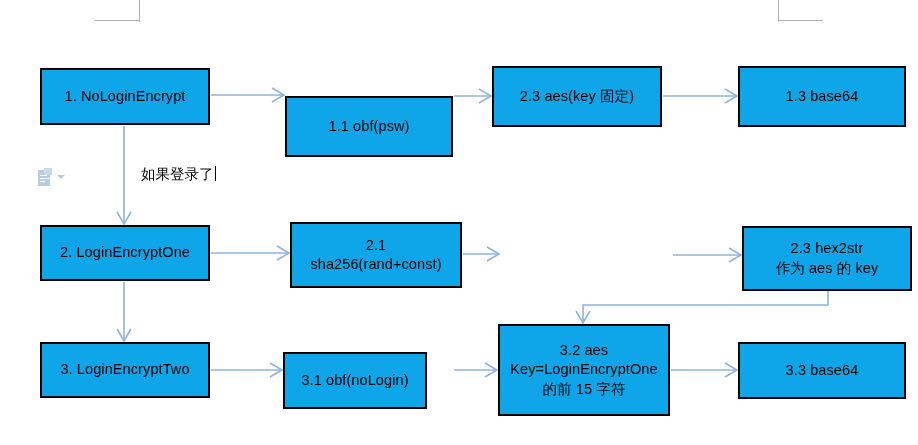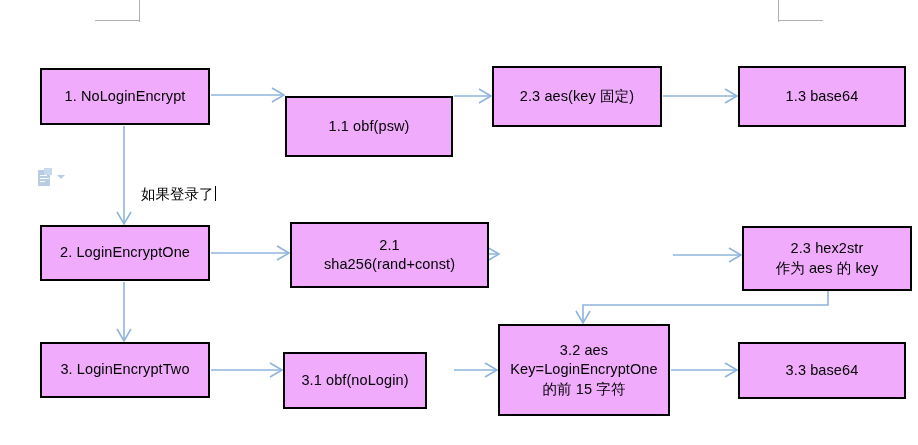--- a/index.html
+++ b/index.html
@@ -12,21 +12,21 @@
 
   
   .corner{position:absolute;}
   .corner i{position:absolute;background:#b0b0b0;display:block;}
 
   
   .node{
     position:absolute;
     box-sizing:border-box;
     border:2.5px solid #000000;
-    background:#f0abfc;
+    background:#0ea5e9;
     display:flex;align-items:center;justify-content:center;
     text-align:center;
     line-height:1.32;
     font-size:14.5px;
     letter-spacing:.1px;
     padding:2px 4px;
     z-index:3;
   }
   .node .lbl{display:block;width:100%;white-space:pre-line;}
 
@@ -156,21 +156,21 @@
   </div>
 
   <div class="node" style="left:738px;top:66px;width:168px;height:61px;">
     <span class="lbl">1.3 base64</span>
   </div>
 
   <div class="node" style="left:40px;top:225px;width:170px;height:56px;">
     <span class="lbl">2.  LoginEncryptOne</span>
   </div>
 
-  <div class="node" style="left:290px;top:222px;width:199px;height:66px;">
+  <div class="node" style="left:290px;top:222px;width:172px;height:66px;">
     <span class="lbl">2.1
 sha256(rand+const)</span>
   </div>
 
 
   <div class="node" style="left:742px;top:226px;width:170px;height:65px;">
     <span class="lbl">2.3 hex2str
 作为 aes 的 key</span>
   </div>
 
@@ -184,21 +184,21 @@
 
   <div class="node" style="left:498px;top:324px;width:172px;height:92px;">
     <span class="lbl">3.2 aes
 Key=LoginEncryptOne 的前 15 字符</span>
   </div>
 
   <div class="node" style="left:738px;top:342px;width:168px;height:57px;">
     <span class="lbl">3.3 base64</span>
   </div>
 
-  <div class="annot" style="left:141px;top:165px;margin-top:20px;">
+  <div class="annot" style="left:141px;top:165px;">
     <span>如果登录了</span><span class="caret"></span>
   </div>
 
   <div class="paste-tag" style="left:38px;top:168px;">
     <span class="sheet">
       <span class="pg"></span>
       <span class="pg2"></span>
       <span class="ln" style="top:7px;width:7px;"></span>
       <span class="ln" style="top:10px;width:9px;"></span>
       <span class="ln" style="top:13px;width:5px;"></span>

